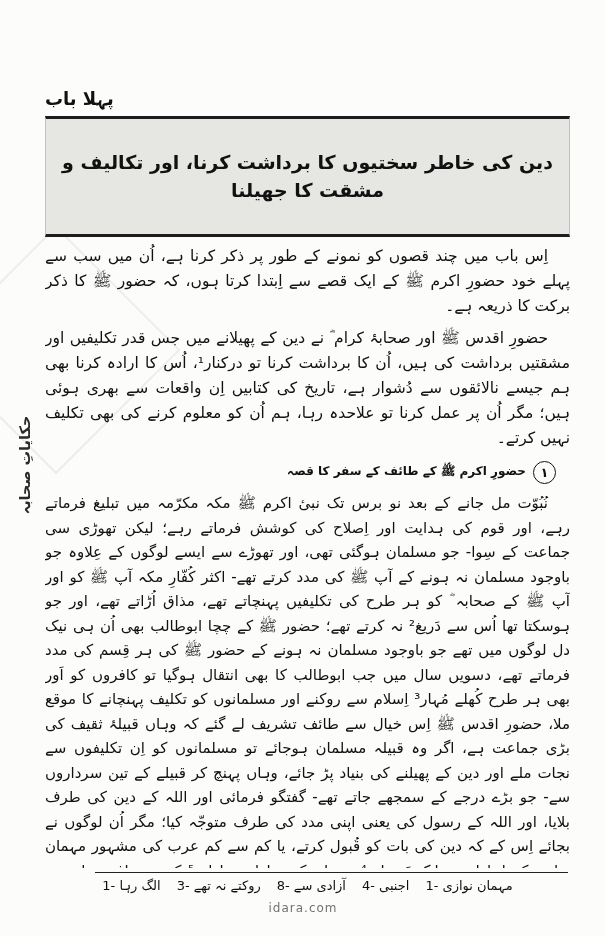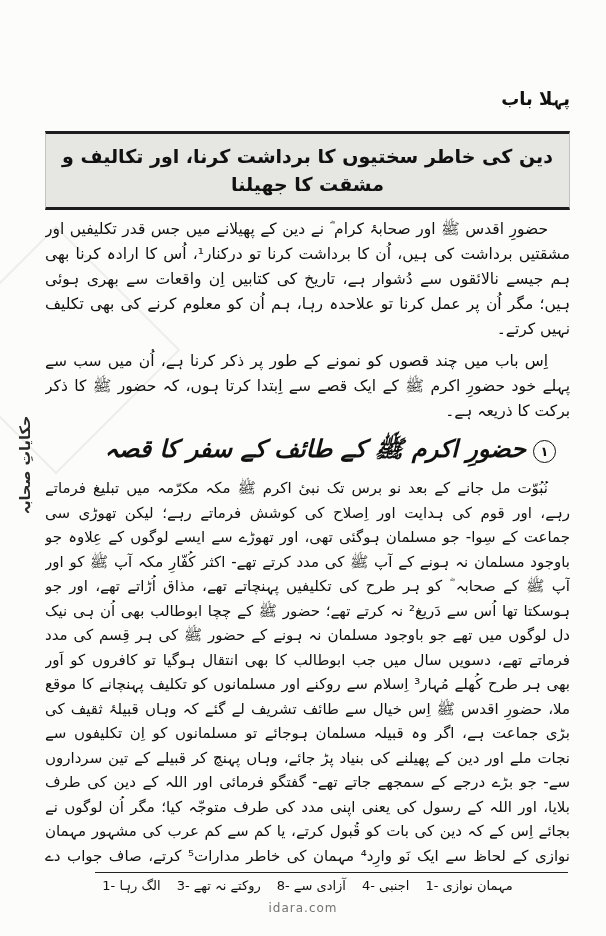--- a/index.html
+++ b/index.html
@@ -26,31 +26,31 @@
     font-size:14.5px;font-weight:bold;color:#2a2a2a;
     letter-spacing:0.5px;
     white-space:nowrap;
   }
   .content{
     position:absolute;top:0;left:45px;right:36px;height:868px;
     direction:rtl;overflow:hidden;
   }
   .chapter-label{
     margin-top:88px;
-    text-align:right;
+    text-align:left;
     font-size:18px;font-weight:bold;
   }
   .title-box{
-    margin-top:22px;
+    margin-top:7px;
     background:#e6e6e3;
     border-top:3px solid #1d1d1d;
     border-bottom:3px solid #1d1d1d;
     border-left:1px solid #c2c2c0;
     border-right:1px solid #c2c2c0;
-    padding:9px 10px;
+    padding:30px 10px;
   }
   .title-text{
     text-align:center;
     font-size:19px;font-weight:bold;
     line-height:1.45;
   }
   .body-para{
     margin:7px 0 0 0;
     font-size:15.5px;
     line-height:25px;
@@ -64,22 +64,21 @@
     font-weight:bold;
   }
   .circle-num{
     flex:0 0 auto;
     width:21px;height:21px;
     border:1.6px solid #111;border-radius:50%;
     text-align:center;line-height:21px;
     font-size:13px;font-weight:bold;
   }
   .heading-text{
-    font-size:24px;
-    font-style:italic;
+    font-size:12px;
   }
   .story{
     font-size:15px;
     line-height:24.5px;
   }
   .footnote-rule{
     position:absolute;left:95px;right:38px;top:872px;
     border-top:1.5px solid #222;
   }
   .footnotes{
@@ -104,23 +103,23 @@
   <div class="sidebar-tab" dir="rtl">حکایاتِ صحابہ</div>
 
   <div class="content" dir="rtl">
 
     <div class="chapter-label">پہلا باب</div>
 
     <div class="title-box">
       <div class="title-text">دین کی خاطر سختیوں کا برداشت کرنا، اور تکالیف و مشقت کا جھیلنا</div>
     </div>
 
+    <p class="body-para">اِس باب میں چند قصوں کو نمونے کے طور پر ذکر کرنا ہے، اُن میں سب سے پہلے خود حضورِ اکرم ﷺ کے ایک قصے سے اِبتدا کرتا ہوں، کہ حضور ﷺ کا ذکر برکت کا ذریعہ ہے۔</p>
+
     <p class="body-para">حضورِ اقدس ﷺ اور صحابۂ کرام ؓ نے دین کے پھیلانے میں جس قدر تکلیفیں اور مشقتیں برداشت کی ہیں، اُن کا برداشت کرنا تو درکنار¹، اُس کا ارادہ کرنا بھی ہم جیسے نالائقوں سے دُشوار ہے، تاریخ کی کتابیں اِن واقعات سے بھری ہوئی ہیں؛ مگر اُن پر عمل کرنا تو علاحدہ رہا، ہم اُن کو معلوم کرنے کی بھی تکلیف نہیں کرتے۔</p>
-
-    <p class="body-para">اِس باب میں چند قصوں کو نمونے کے طور پر ذکر کرنا ہے، اُن میں سب سے پہلے خود حضورِ اکرم ﷺ کے ایک قصے سے اِبتدا کرتا ہوں، کہ حضور ﷺ کا ذکر برکت کا ذریعہ ہے۔</p>
 
     <div class="section-heading">
       <span class="circle-num">۱</span>
       <span class="heading-text">حضورِ اکرم ﷺ کے طائف کے سفر کا قصہ</span>
     </div>
 
     <p class="body-para story">نُبُوّت مل جانے کے بعد نو برس تک نبیٔ اکرم ﷺ مکہ مکرّمہ میں تبلیغ فرماتے رہے، اور قوم کی ہدایت اور اِصلاح کی کوشش فرماتے رہے؛ لیکن تھوڑی سی جماعت کے سِوا- جو مسلمان ہوگئی تھی، اور تھوڑے سے ایسے لوگوں کے عِلاوہ جو باوجود مسلمان نہ ہونے کے آپ ﷺ کی مدد کرتے تھے- اکثر کُفّارِ مکہ آپ ﷺ کو اور آپ ﷺ کے صحابہ ؓ کو ہر طرح کی تکلیفیں پہنچاتے تھے، مذاق اُڑاتے تھے، اور جو ہوسکتا تھا اُس سے دَریغ² نہ کرتے تھے؛ حضور ﷺ کے چچا ابوطالب بھی اُن ہی نیک دل لوگوں میں تھے جو باوجود مسلمان نہ ہونے کے حضور ﷺ کی ہر قِسم کی مدد فرماتے تھے، دسویں سال میں جب ابوطالب کا بھی انتقال ہوگیا تو کافروں کو اَور بھی ہر طرح کُھلے مُہار³ اِسلام سے روکنے اور مسلمانوں کو تکلیف پہنچانے کا موقع ملا، حضورِ اقدس ﷺ اِس خیال سے طائف تشریف لے گئے کہ وہاں قبیلۂ ثقیف کی بڑی جماعت ہے، اگر وہ قبیلہ مسلمان ہوجائے تو مسلمانوں کو اِن تکلیفوں سے نجات ملے اور دین کے پھیلنے کی بنیاد پڑ جائے، وہاں پہنچ کر قبیلے کے تین سرداروں سے- جو بڑے درجے کے سمجھے جاتے تھے- گفتگو فرمائی اور اللہ کے دین کی طرف بلایا، اور اللہ کے رسول کی یعنی اپنی مدد کی طرف متوجّہ کیا؛ مگر اُن لوگوں نے بجائے اِس کے کہ دین کی بات کو قُبول کرتے، یا کم سے کم عرب کی مشہور مہمان نوازی کے لحاظ سے ایک نَو وارِد⁴ مہمان کی خاطر مدارات⁵ کرتے، صاف جواب دے دیا، اور نہایت بے رُخی اور بداخلاقی سے پیش آئے۔ اُن لوگوں نے یہ بھی گوارا نہ کیا کہ</p>
 
   </div>
 

